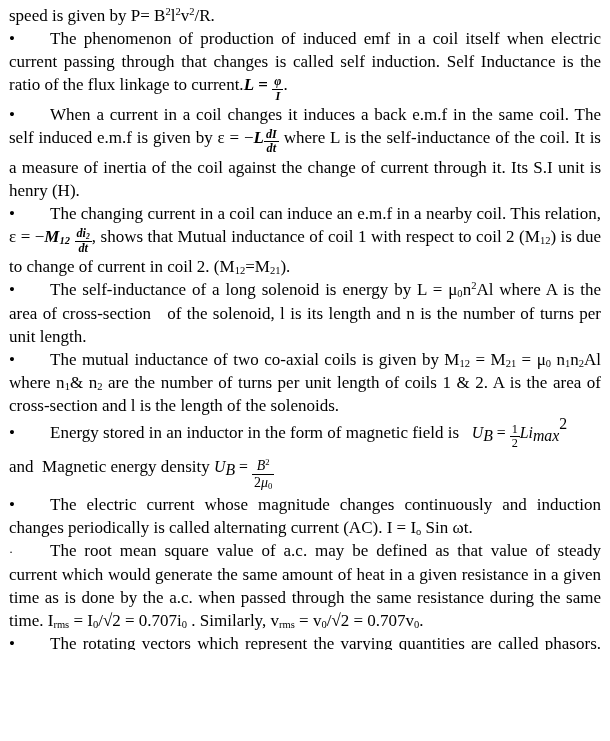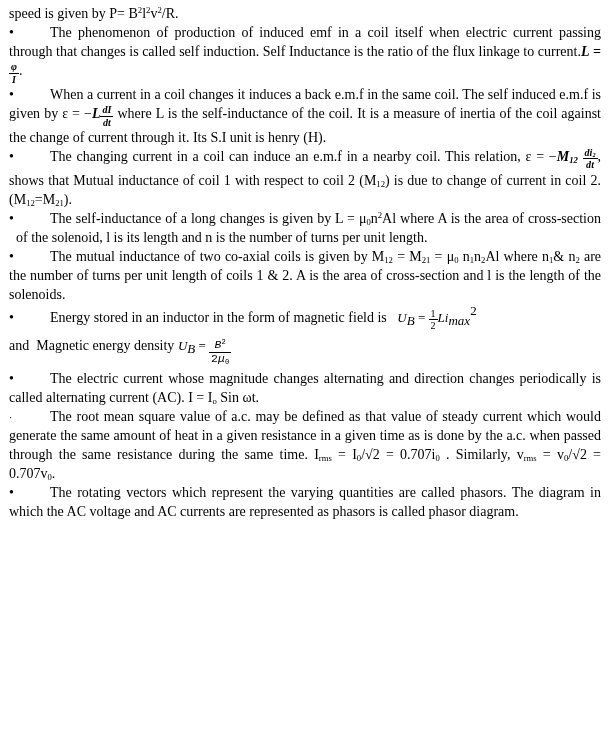--- a/index.html
+++ b/index.html
@@ -4,21 +4,21 @@
 <style>
   html, body { margin: 0; padding: 0; background: #ffffff; }
   .page {
     width: 610px;
     height: 650px;
     box-sizing: border-box;
     background: #ffffff;
     color: #000000;
     padding: 4px 9px 0 9px;
     font-family: "Liberation Serif", "DejaVu Serif", serif;
-    font-size: 14px;
+    font-size: 17px;
     line-height: 1.36;
     overflow: hidden;
   }
   .para {
     margin: 0;
     text-align: justify;
   }
   .para.gap-top { margin-top: 4px; }
   .para.gap-both { margin-top: 4px; margin-bottom: 3px; }
   .bullet {
@@ -33,32 +33,32 @@
   .fm { font-size: 0.93em; }
   .frac {
     display: inline-block;
     text-align: center;
     vertical-align: -0.75em;
     font-size: 0.72em;
     line-height: 1.12;
   }
   .frac .num { display: block; border-bottom: 1px solid #000; padding: 0 2px; }
   .frac .den { display: block; padding: 0 2px; }
-  .frac.bigfrac { font-size: 0.82em; vertical-align: -1.05em; font-family: Liberation Mono, monospace; }
+  .frac.bigfrac { font-size: 0.82em; vertical-align: -1.05em; }
 </style>
 </head>
 <body>
 
 <div class="page">
   <div id="doc-body">
       <p class="para"><span>speed is given by P= B</span><span class="sup">2</span><span>l</span><span class="sup">2</span><span>v</span><span class="sup">2</span><span>/R.</span></p>
       <p class="para"><span class="bullet">•</span><span>The phenomenon of production of induced emf in a coil itself when electric current passing through that changes is called self induction. Self Inductance is the ratio of the flux linkage to current.</span><span class="it b">L</span><span class="b"> = </span><span class="frac b"><span class="num"><span class="it">φ</span></span><span class="den"><span class="it">I</span></span></span><span>.</span></p>
       <p class="para"><span class="bullet">•</span><span>When a current in a coil changes it induces a back e.m.f in the same coil. The self induced e.m.f is given by ε = −</span><span class="it b">L</span><span class="frac b"><span class="num"><span class="it">dI</span></span><span class="den"><span class="it">dt</span></span></span><span> where L is the self-inductance of the coil. It is a measure of inertia of the coil against the change of current through it. Its S.I unit is henry (H).</span></p>
       <p class="para"><span class="bullet">•</span><span>The changing current in a coil can induce an e.m.f in a nearby coil. This relation, ε = −</span><span class="it b">M</span><span class="it b sub">12</span><span> </span><span class="frac b"><span class="num"><span class="it">di</span><span class="it sub">2</span></span><span class="den"><span class="it">dt</span></span></span><span>, shows that Mutual inductance of coil 1 with respect to coil 2 (M</span><span class="sub">12</span><span>) is due to change of current in coil 2. (M</span><span class="sub">12</span><span>=M</span><span class="sub">21</span><span>).</span></p>
-      <p class="para"><span class="bullet">•</span><span>The self-inductance of a long changes is given by L = μ</span><span class="sub">0</span><span>n</span><span class="sup">2</span><span>Al where A is the area of cross-section &nbsp;&nbsp;of the solenoid, l is its length and n is the number of turns per unit length.</span></p>
+      <p class="para"><span class="bullet">•</span><span>The self-inductance of a long solenoid is energy by L = μ</span><span class="sub">0</span><span>n</span><span class="sup">2</span><span>Al where A is the area of cross-section &nbsp;&nbsp;of the solenoid, l is its length and n is the number of turns per unit length.</span></p>
       <p class="para"><span class="bullet">•</span><span>The mutual inductance of two co-axial coils is given by M</span><span class="sub">12</span><span> = M</span><span class="sub">21</span><span> = μ</span><span class="sub">0</span><span> n</span><span class="sub">1</span><span>n</span><span class="sub">2</span><span>Al where n</span><span class="sub">1</span><span>&amp; n</span><span class="sub">2</span><span> are the number of turns per unit length of coils 1 &amp; 2. A is the area of cross-section and l is the length of the solenoids.</span></p>
       <p class="para gap-top"><span class="bullet">•</span><span>Energy stored in an inductor in the form of magnetic field is &nbsp;&nbsp;</span><span class="it fm">U</span><span class="it sub fm">B</span><span class="fm"> = </span><span class="frac fm"><span class="num"><span>1</span></span><span class="den"><span>2</span></span></span><span class="it fm">Li</span><span class="it sub fm">max</span><span class="sup fm">2</span></p>
       <p class="para gap-both"><span>and &nbsp;Magnetic energy density </span><span class="it fm">U</span><span class="it sub fm">B</span><span class="fm"> = </span><span class="frac fm bigfrac"><span class="num"><span class="it">B</span><span class="sup">2</span></span><span class="den"><span>2</span><span class="it">μ</span><span class="sub">0</span></span></span></p>
-      <p class="para"><span class="bullet">•</span><span>The electric current whose magnitude changes alternating and direction changes periodically is called alternating current (AC). I = I</span><span class="sub">o</span><span> Sin ωt.</span></p>
+      <p class="para"><span class="bullet">•</span><span>The electric current whose magnitude changes continuously and induction changes periodically is called alternating current (AC). I = I</span><span class="sub">o</span><span> Sin ωt.</span></p>
       <p class="para"><span class="bullet small">·</span><span>The root mean square value of a.c. may be defined as that value of steady current which would generate the same amount of heat in a given resistance in a given time as is done by the a.c. when passed through the same resistance during the same time. I</span><span class="sub">rms</span><span> = I</span><span class="sub">0</span><span>/√2 = 0.707i</span><span class="sub">0</span><span> . Similarly, v</span><span class="sub">rms</span><span> = v</span><span class="sub">0</span><span>/√2 = 0.707v</span><span class="sub">0</span><span>.</span></p>
       <p class="para"><span class="bullet">•</span><span>The rotating vectors which represent the varying quantities are called phasors. The diagram in which the AC voltage and AC currents are represented as phasors is called phasor diagram.</span></p>
     </div>
 </div>
 
 </body></html>

